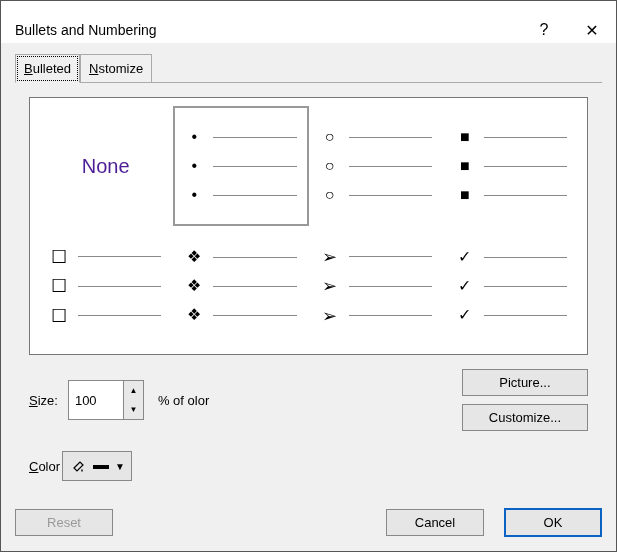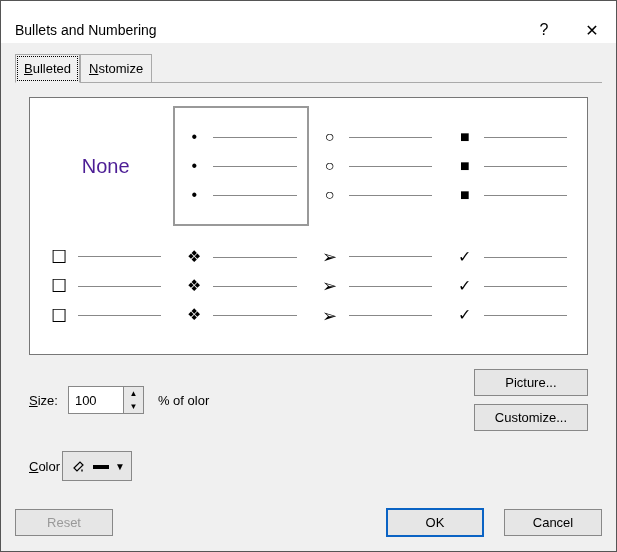--- a/index.html
+++ b/index.html
@@ -17,28 +17,28 @@
   .grid { display: grid; grid-template-columns: repeat(4, 1fr); grid-template-rows: repeat(2, 120px); }
   .cell { border: 2px solid transparent; display: flex; flex-direction: column; justify-content: space-evenly; align-items: center; padding: 8px 10px; }
   .cell.selected { border-color: #999; }
   .cell-none { font-size: 20px; color: #4c1d95; text-align: center; display: flex; align-items: center; justify-content: center; }
   .row { display: flex; align-items: center; width: 100%; gap: 10px; }
   .glyph { width: 18px; text-align: center; font-size: 16px; line-height: 1; color: #000; }
   .glyph.big { font-size: 18px; }
   .line { flex: 1; height: 0; border-top: 1px solid #888; }
   .controls { display: flex; flex-wrap: wrap; align-items: center; margin-top: 14px; gap: 10px; }
   .controls .lbl .u { text-decoration: underline; }
-  .spin { display: inline-flex; border: 1px solid #888; height: 28px; background: #fff; }
+  .spin { display: inline-flex; border: 1px solid #888; height: 40px; background: #fff; }
   .spin input { border: none; width: 54px; padding: 0 6px; font: inherit; outline: none; }
   .spin .arrows { display: flex; flex-direction: column; width: 20px; border-left: 1px solid #888; background: #e8e8e8; }
   .spin .arrows span { flex: 1; display: flex; align-items: center; justify-content: center; font-size: 8px; }
   .color-btn { display: inline-flex; align-items: center; border: 1px solid #888; background: #e6e6e6; height: 30px; padding: 0 6px; gap: 6px; }
   .caret { font-size: 10px; }
   .right-btns { margin-left: auto; display: flex; flex-direction: column; gap: 8px; }
-  .btn { border: 1px solid #888; background: #e6e6e6; padding: 5px 20px; min-width: 98px; text-align: center; font: inherit; }
+  .btn { border: 1px solid #888; background: #e6e6e6; padding: 5px 26px; min-width: 98px; text-align: center; font: inherit; }
   .btn.primary { border: 2px solid #0a63c4; background: #e6e6e6; }
   .btn.disabled { color: #999; }
   .footer { display: flex; padding: 0 14px 14px 14px; gap: 20px; align-items: center; }
   .footer .spacer { flex: 1; }
   .pct { margin-left: 4px; }
   .row2 { width: 100%; display: flex; align-items: center; gap: 2px; margin-top: 10px; }
   .swatch { width: 16px; height: 4px; background: #000; display: inline-block; margin-bottom: -2px; }
   .bucket { width: 18px; height: 18px; display: inline-flex; align-items: center; justify-content: center; }
 </style>
 </head>
@@ -196,17 +196,17 @@
           <span class="caret">▼</span>
         </span>
       </div>
     </div>
 
   </div>
 
   <div class="footer">
     <button class="btn disabled"><span class="u">R</span>eset</button>
     <span class="spacer"></span>
+    <button class="btn">Cancel</button>
     <button class="btn primary">OK</button>
-    <button class="btn">Cancel</button>
   </div>
 
 </div>
 
 </body></html>

